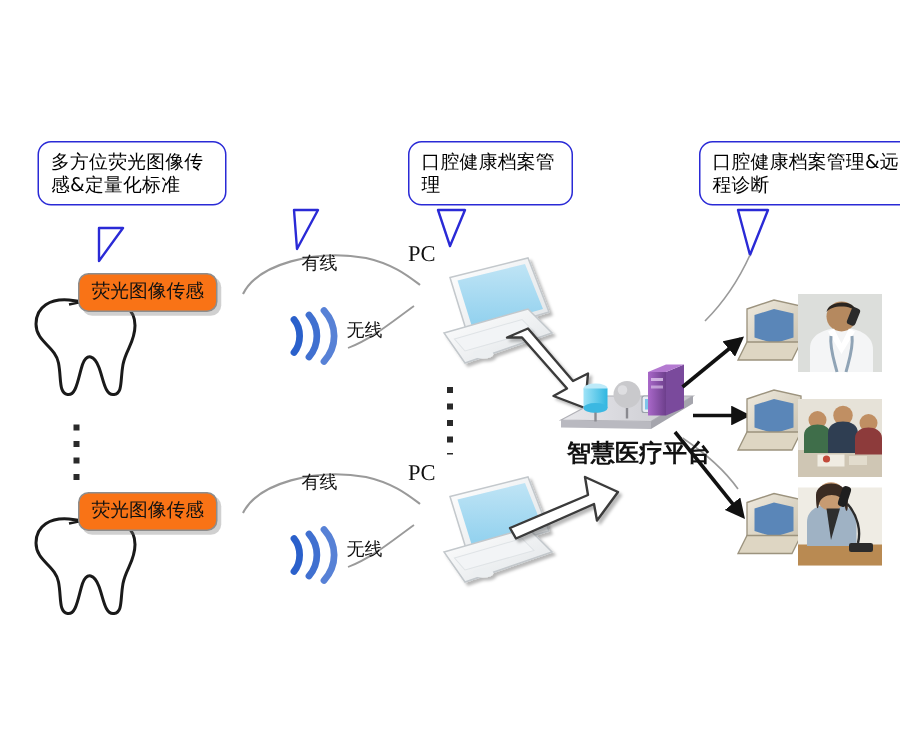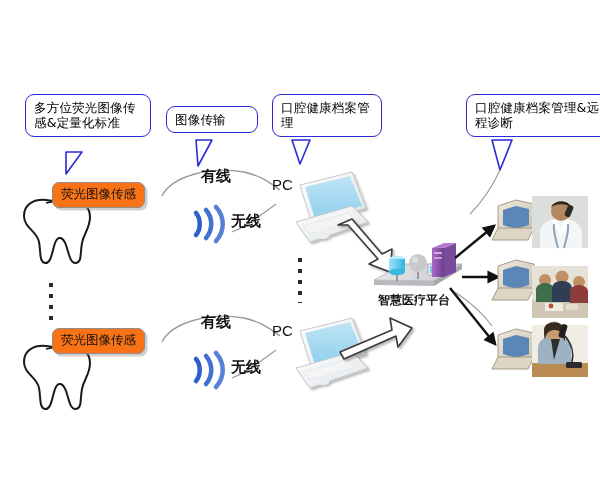--- a/index.html
+++ b/index.html
@@ -43,23 +43,23 @@
     box-sizing:border-box;
     box-shadow:2.5px 2.5px 0 rgba(120,120,120,.35);
     white-space:nowrap;
     font-family:"DejaVu Sans","Liberation Sans",sans-serif;
   }
   .sensorbox.s1{left:52px;top:182px;}
   .sensorbox.s2{left:52px;top:328px;}
 
   
   .txt{position:absolute;color:#111;white-space:nowrap;}
-  .txt.cn{font-family:"DejaVu Sans","Liberation Sans",sans-serif;font-size:15px;font-weight:bold;}
-  .txt.pc{font-family:Liberation Sans, sans-serif;font-size:15px;margin-top:14px;}
-  .txt.plat{font-family:"DejaVu Sans","Liberation Sans",sans-serif;font-size:12px;font-weight:bold;}
+  .txt.cn{font-family:"DejaVu Sans","Liberation Sans",sans-serif;font-size:12px;}
+  .txt.pc{font-family:Liberation Serif, serif;font-size:15px;}
+  .txt.plat{font-family:"DejaVu Sans","Liberation Sans",sans-serif;font-size:16px;font-weight:bold;}
 
   .t-wired1{left:201px;top:167px;}
   .t-wless1{left:231px;top:212px;}
   .t-wired2{left:201px;top:313px;}
   .t-wless2{left:231px;top:358px;}
   .t-pc1{left:272px;top:162px;}
   .t-pc2{left:272px;top:308px;}
   .t-plat{left:378px;top:292px;}
 </style>
 </head>
@@ -265,23 +265,20 @@
 
     <g stroke="#9a9a9a" stroke-width="1.1" fill="none">
       <path d="M500 170 C490 192 478 206 470 214"></path>
       <path d="M455 292 C470 302 482 312 492 326"></path>
     </g>
   </svg>
 
   <div class="callout c1">
     <span>多方位荧光图像传感&amp;定量化标准</span>
   </div>
-  <div class="callout c2">
-    <span>图像传输</span>
-  </div>
   <div class="callout c3">
     <span>口腔健康档案管理</span>
   </div>
   <div class="callout c4">
     <span>口腔健康档案管理&amp;远程诊断</span>
   </div>
 
   <div class="sensorbox s1">
     <span>荧光图像传感</span>
   </div>

